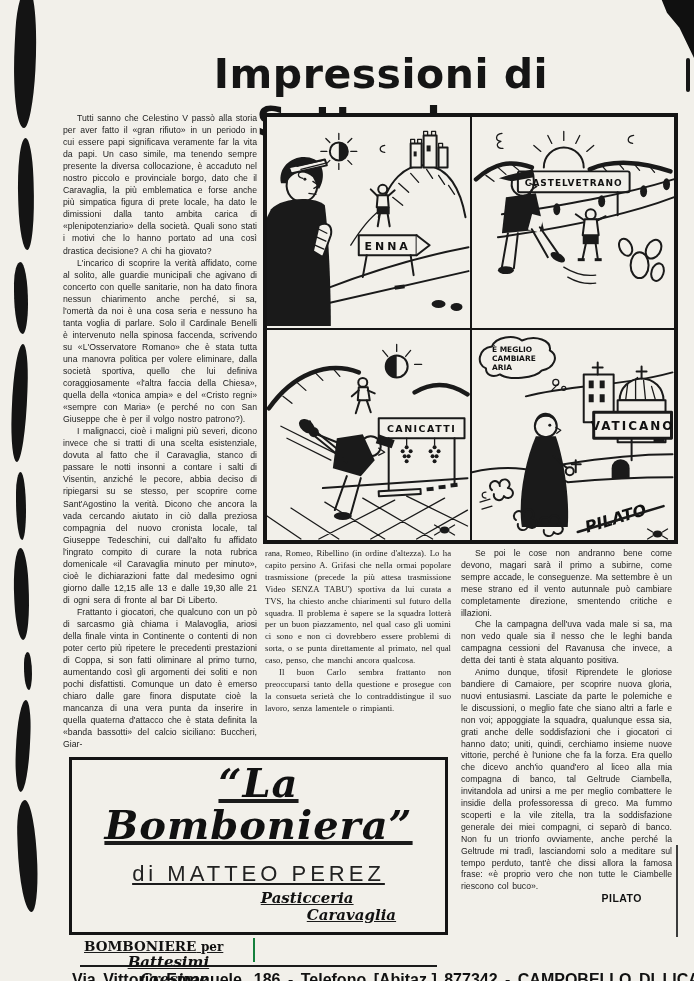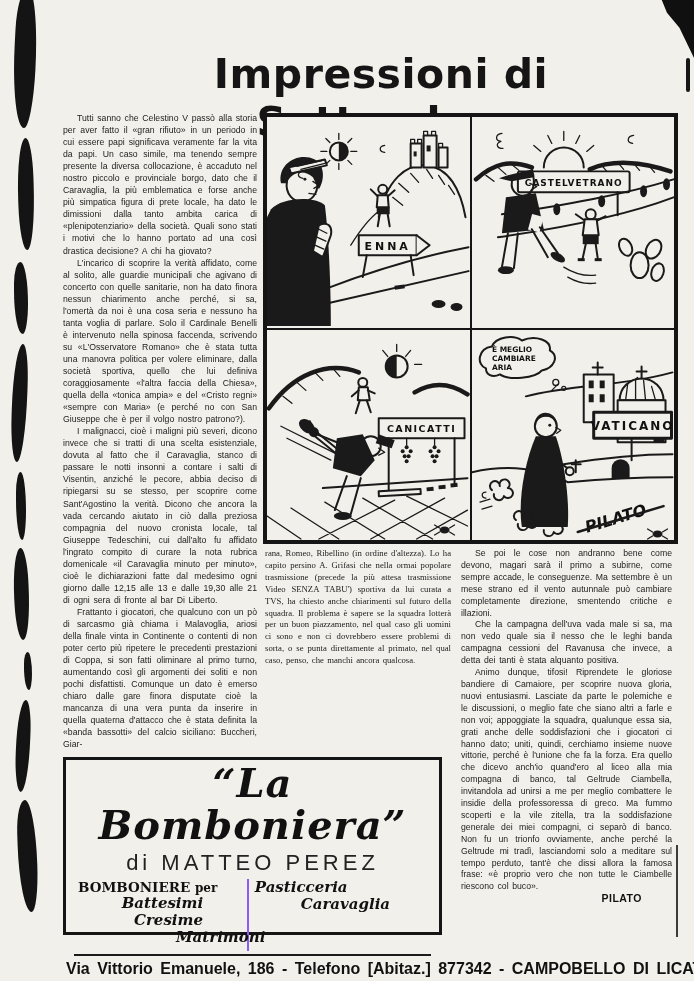--- a/index.html
+++ b/index.html
@@ -39,29 +39,29 @@
   .panel svg{display:block;width:100%;height:100%;}
   .ln{fill:none;stroke:#1a1a1a;stroke-width:2;stroke-linecap:round;stroke-linejoin:round;}
   .thick{stroke-width:4.5;}
   .thin{stroke-width:1.3;}
   .fl{fill:#1a1a1a;stroke:none;}
   .pp{fill:#f2f0ea;}
   .sgn{font-family:"DejaVu Sans",sans-serif;font-weight:bold;fill:#111;}
   .bub{font-family:"DejaVu Sans",sans-serif;font-weight:bold;font-size:7.5px;fill:#111;}
   .sig{font-family:"DejaVu Sans",sans-serif;font-weight:bold;font-style:italic;font-size:16px;fill:#111;}
   
-  .ad{position:absolute;left:63px;top:757px;width:379px;height:178px;
-    border:3.5px solid #151515;background:#f2f0ea;box-sizing:border-box;}
+  .ad{position:absolute;left:69px;top:757px;width:379px;height:178px;
+    border:3.5px solid #151515;background:#f2f0ea;box-sizing:border-box;text-decoration:underline;}
   .ad-title{margin-top:2px;text-align:center;font-family:"DejaVu Serif",serif;
     font-style:italic;font-weight:bold;font-size:40px;line-height:42px;color:#111;
     letter-spacing:1px;}
   .ad-sub{text-align:center;font-family:"Liberation Sans",sans-serif;font-size:22px;
-    letter-spacing:4px;color:#222;margin-top:5px;line-height:24px;}
+    letter-spacing:4px;color:#222;margin-top:16px;line-height:24px;}
   .ad-cols{display:flex;margin-top:4px;height:72px;}
-  .ad-left{width:49%;border-right:2px solid #8b5cf6;padding-left:12px;box-sizing:border-box;}
+  .ad-left{width:49%;border-right:2px solid #15803d;padding-left:12px;box-sizing:border-box;margin-top:48px;}
   .ad-right{flex:1;padding-right:10px;}
   .ad-h{font-family:"DejaVu Serif",serif;font-weight:bold;font-size:13.5px;color:#111;}
   .ad-h .suff{font-size:12px;}
   .ad-it{font-family:"DejaVu Serif",serif;font-style:italic;font-weight:bold;
     font-size:15px;line-height:17px;color:#111;}
   .ml0{margin-left:0;text-align:center;} .ml1{margin-left:56px;} .ml2{margin-left:98px;}
   .mr0{margin-left:6px;} .mr1{margin-left:52px;} .mr2{text-align:right;}
   .ad-rule{border:none;border-top:2.5px solid #1b1b1b;margin:3px 8px 4px 8px;}
   .ad-addr{text-align:center;font-weight:bold;font-size:16px;letter-spacing:0;
     word-spacing:3px;white-space:nowrap;color:#111;}
@@ -297,20 +297,21 @@
       <g>
         <ellipse class="fl" cx="186" cy="204" rx="5" ry="3.5"></ellipse>
         <path class="ln thin" d="M181,202 l-5,-3 M181,206 l-5,3 M191,202 l5,-3 M191,206 l5,3"></path>
       </g>
     </svg>
   </div>
 </div>
 
 <div class="col col2">
   <p class="no-indent">rana, Romeo, Ribellino (in ordine d'altezza). Lo ha capito persino A. Grifasi che nella ormai popolare trasmissione (precede la più attesa trasmissione Video SENZA TABU') sportiva da lui curata a TVS, ha chiesto anche chiarimenti sul futuro della squadra. Il problema è sapere se la squadra lotterà per un buon piazzamento, nel qual caso gli uomini ci sono e non ci dovrebbero essere problemi di sorta, o se punta direttamente al primato, nel qual caso, penso, che manchi ancora qualcosa.</p>
+  <p>Il buon Carlo sembra frattanto non preoccuparsi tanto della questione e prosegue con la consueta serietà che lo contraddistingue il suo lavoro, senza lamentele o rimpianti.</p>
 </div>
 
 <div class="col col3">
   <p>Se poi le cose non andranno bene come devono, magari sarà il primo a subirne, come sempre accade, le conseguenze. Ma settembre è un mese strano ed il vento autunnale può cambiare completamente direzione, smentendo critiche e illazioni.</p>
   <p>Che la campagna dell'uva vada male si sa, ma non vedo quale sia il nesso che le leghi banda campagna cessioni del Ravanusa che invece, a detta dei tanti è stata alquanto positiva.</p>
   <p>Animo dunque, tifosi! Riprendete le gloriose bandiere di Camaiore, per scoprire nuova gloria, nuovi entusiasmi. Lasciate da parte le polemiche e le discussioni, o meglio fate che siano altri a farle e non voi; appoggiate la squadra, qualunque essa sia, grati anche delle soddisfazioni che i giocatori ci hanno dato; uniti, quindi, cerchiamo insieme nuove vittorie, perché è l'unione che fa la forza. Era quello che dicevo anch'io quand'ero al liceo alla mia compagna di banco, tal Geltrude Ciambella, invitandola ad unirsi a me per meglio combattere le insidie della professoressa di greco. Ma fummo scoperti e la vile zitella, tra la soddisfazione generale dei miei compagni, ci separò di banco. Non fu un trionfo ovviamente, anche perché la Geltrude mi tradì, lasciandomi solo a meditare sul tempo perduto, tant'è che dissi allora la famosa frase: «è proprio vero che non tutte le Ciambelle riescono col buco».</p>
   <p class="byline">PILATO</p>
 </div>
 
 <div class="ad">

